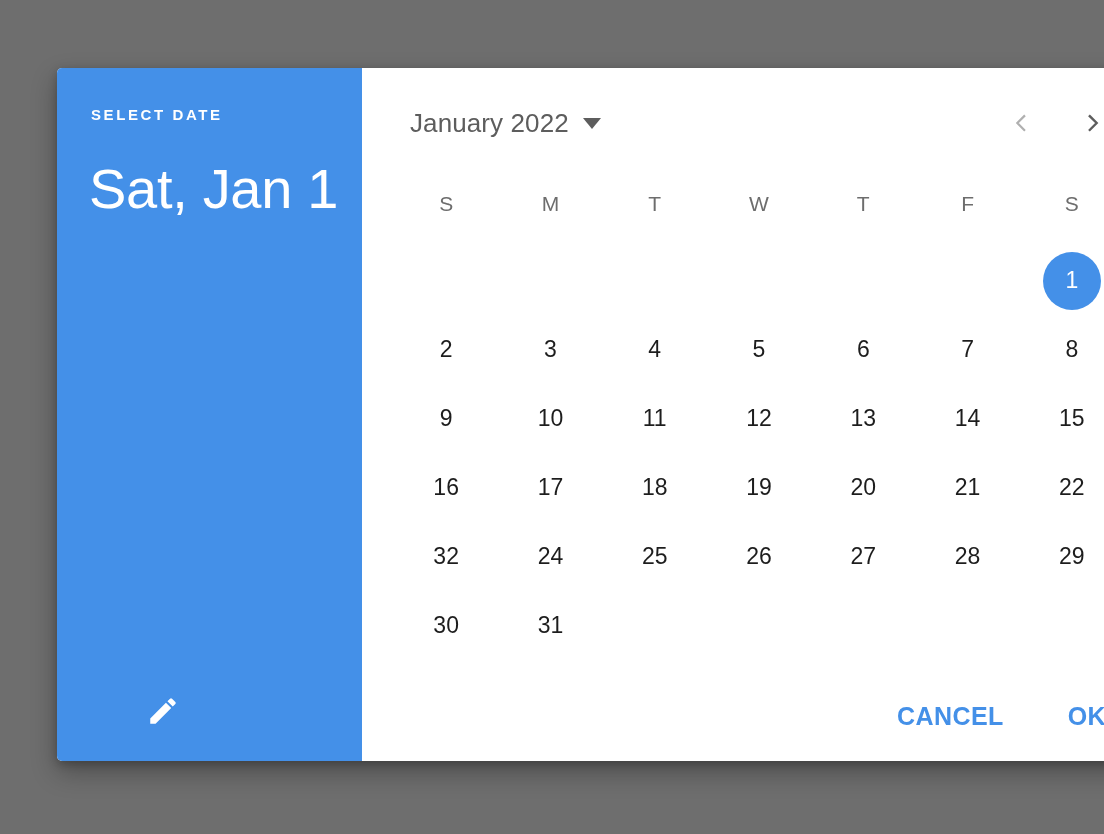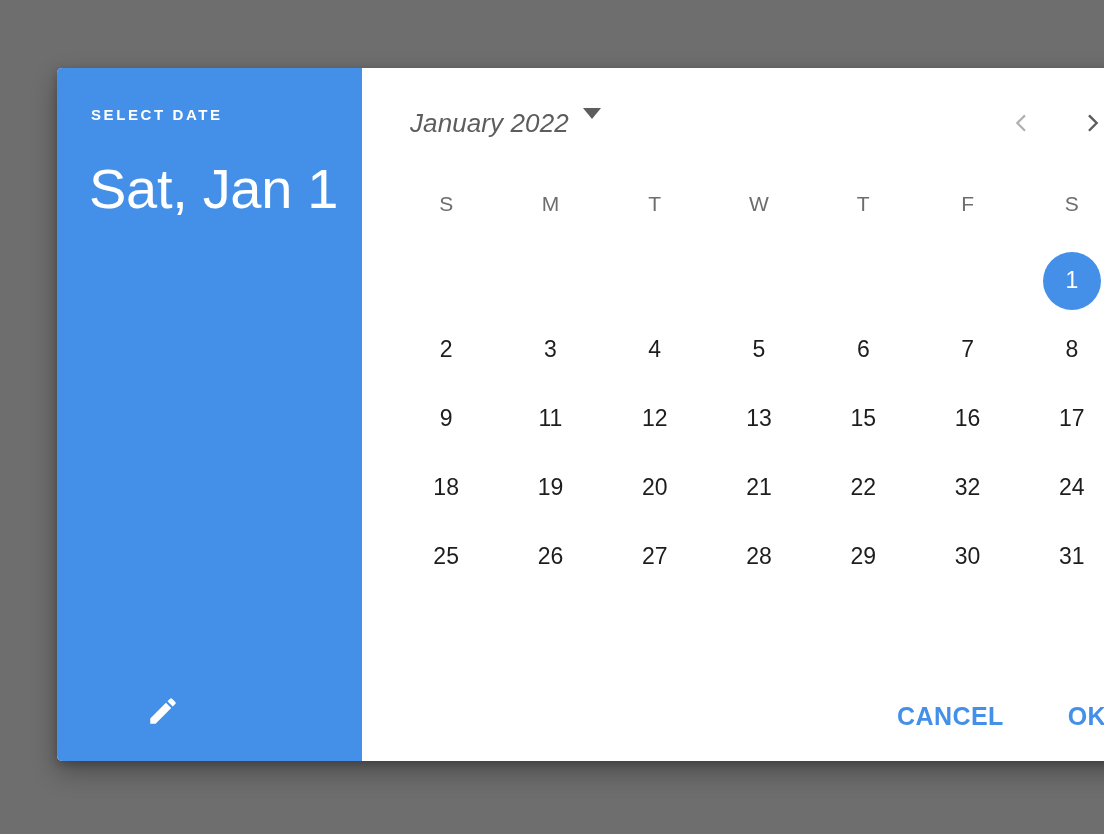--- a/index.html
+++ b/index.html
@@ -85,23 +85,23 @@
   #calendar-header {
     position: absolute;
     left: 0; right: 0;
     top: 34px;
     height: 42px;
     display: flex;
     align-items: center;
   }
   #month-selector {
     display: flex;
+    align-items: center;
     margin-left: 48px;
     cursor: pointer;
-    font-style: italic;
   }
   #month-label {
     font-size: 26px;
     color: #5d5d5d;
     letter-spacing: 0.1px;
   }
   #chevron-down-icon {
     margin-left: 14px;
     width: 0; height: 0;
     border-left: 9px solid transparent;
@@ -273,27 +273,33 @@
         <div class="day-cell">
           <div class="day-num">7</div>
         </div>
         <div class="day-cell">
           <div class="day-num">8</div>
         </div>
         <div class="day-cell">
           <div class="day-num">9</div>
         </div>
         <div class="day-cell">
+          <div class="day-num">10</div>
+        </div>
+        <div class="day-cell">
           <div class="day-num">11</div>
         </div>
         <div class="day-cell">
           <div class="day-num">12</div>
         </div>
         <div class="day-cell">
           <div class="day-num">13</div>
+        </div>
+        <div class="day-cell">
+          <div class="day-num">14</div>
         </div>
         <div class="day-cell">
           <div class="day-num">15</div>
         </div>
         <div class="day-cell">
           <div class="day-num">16</div>
         </div>
         <div class="day-cell">
           <div class="day-num">17</div>
         </div>

